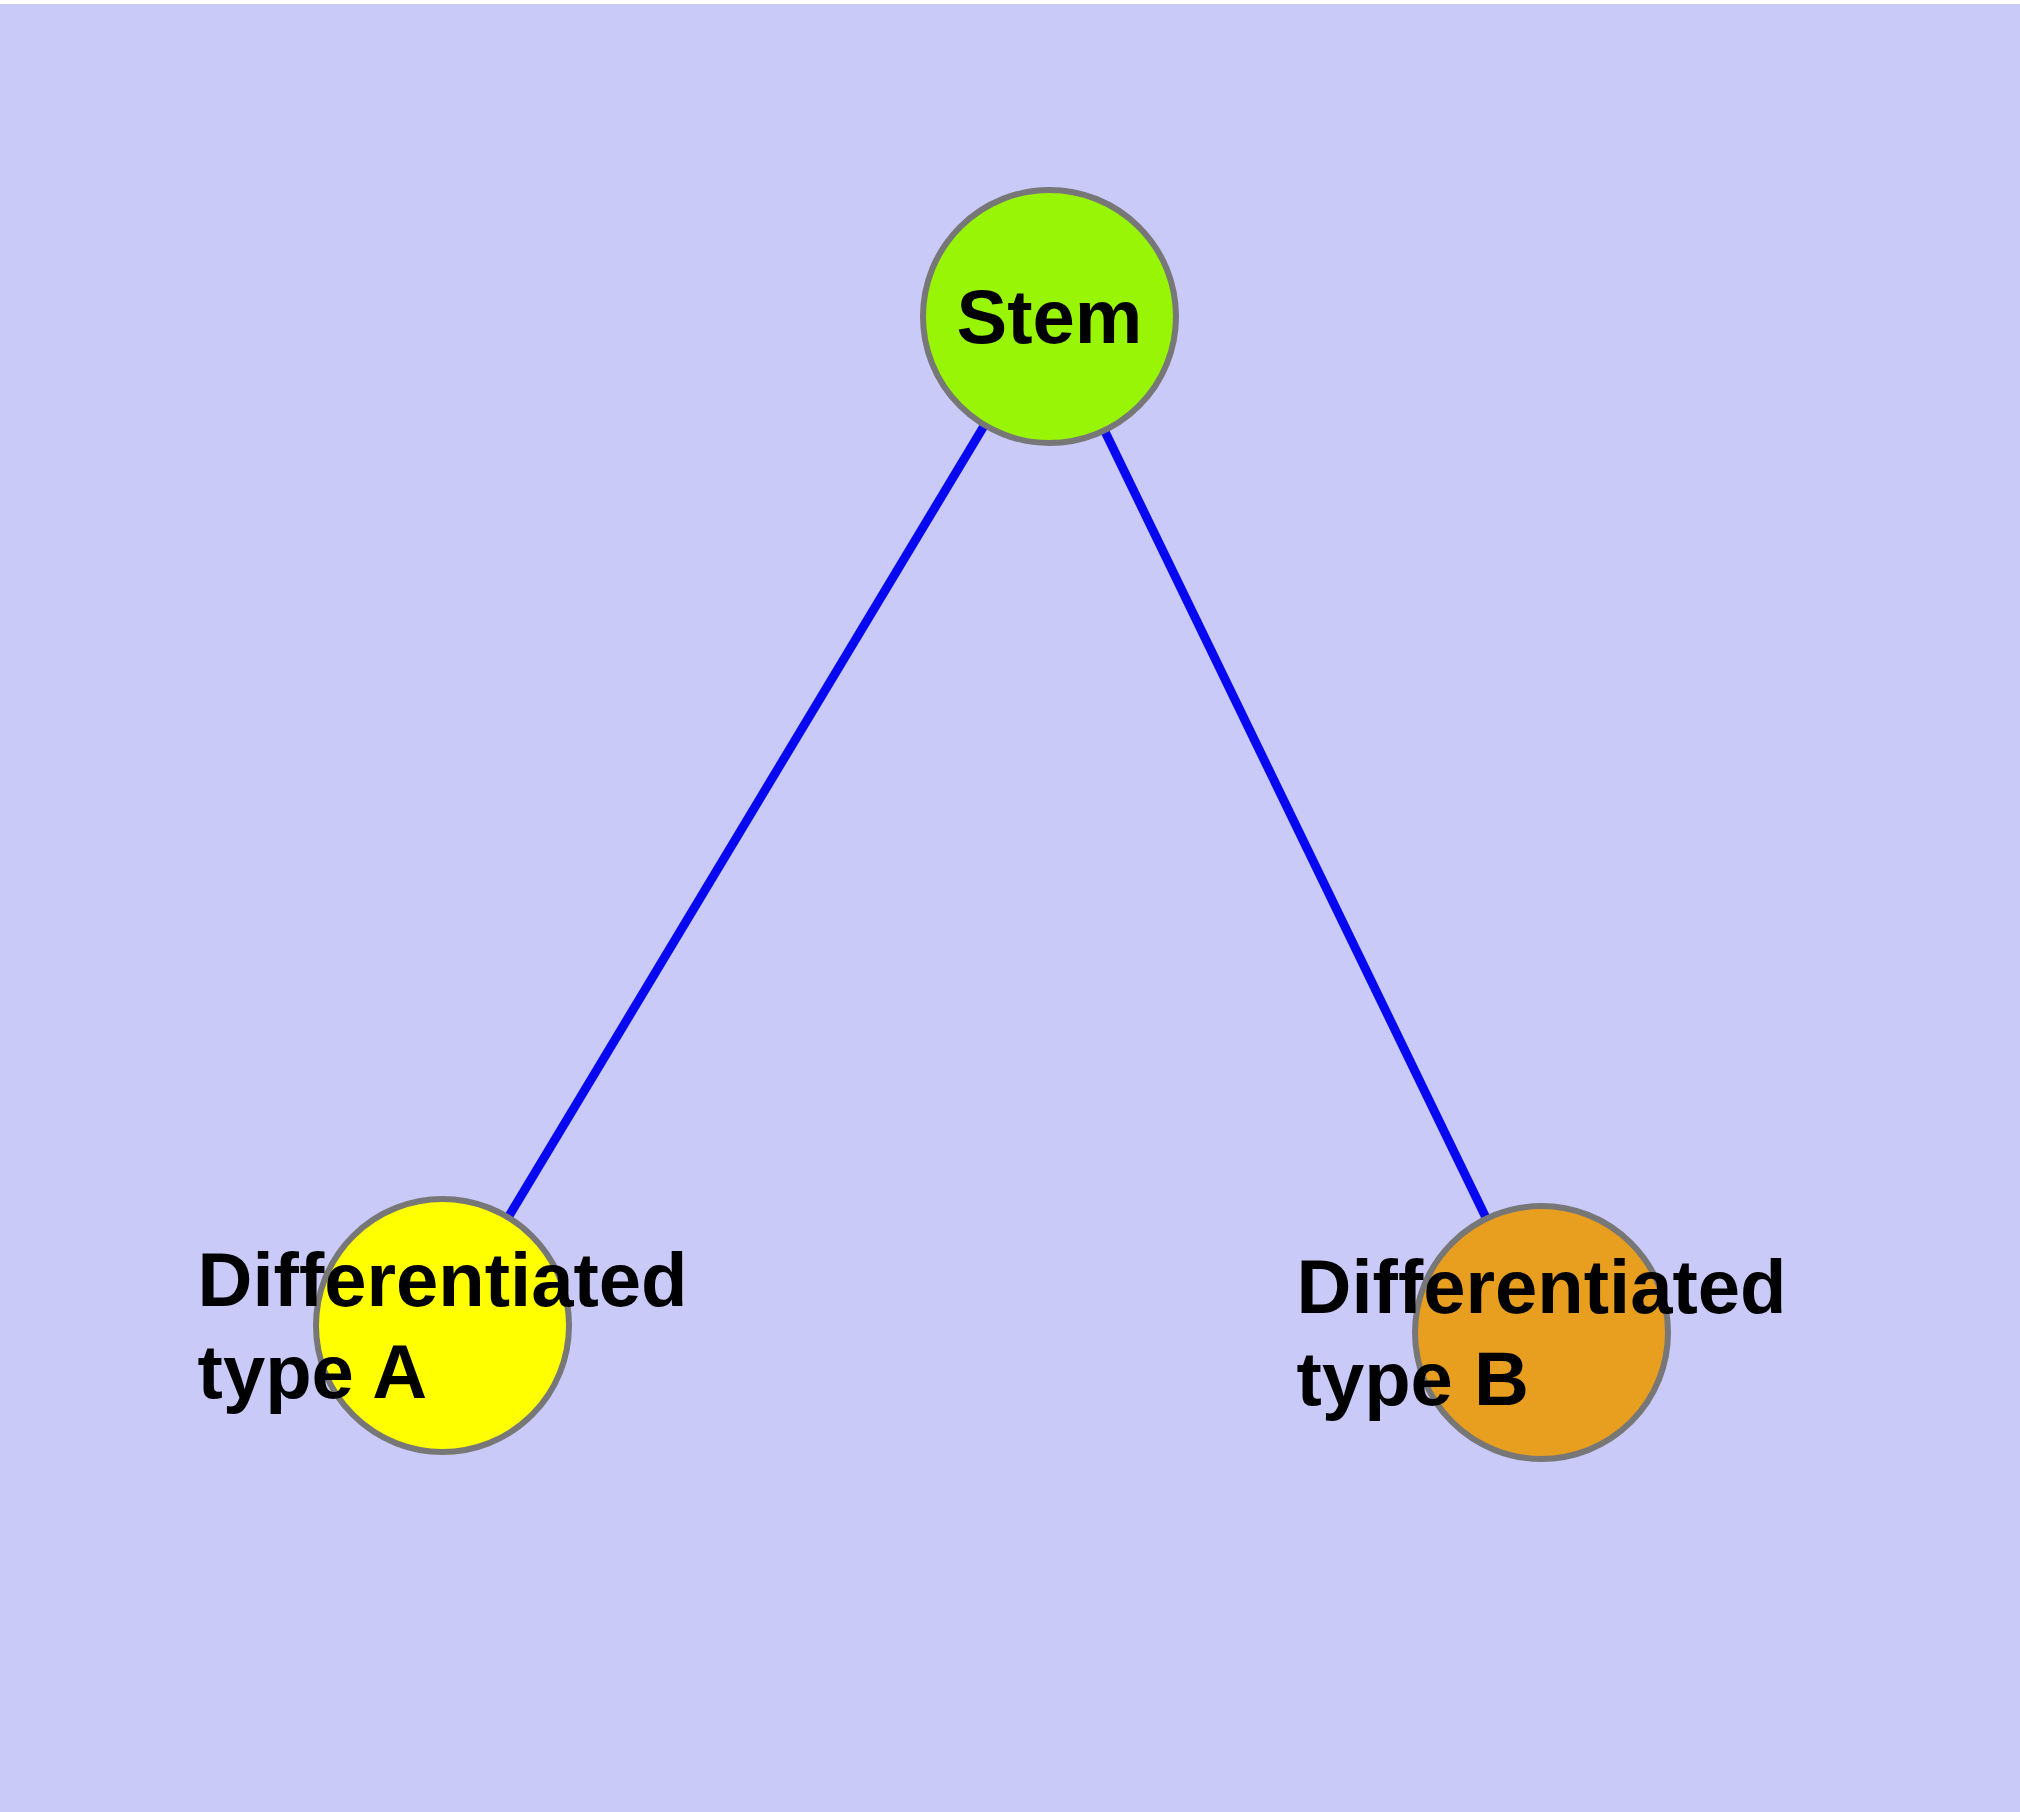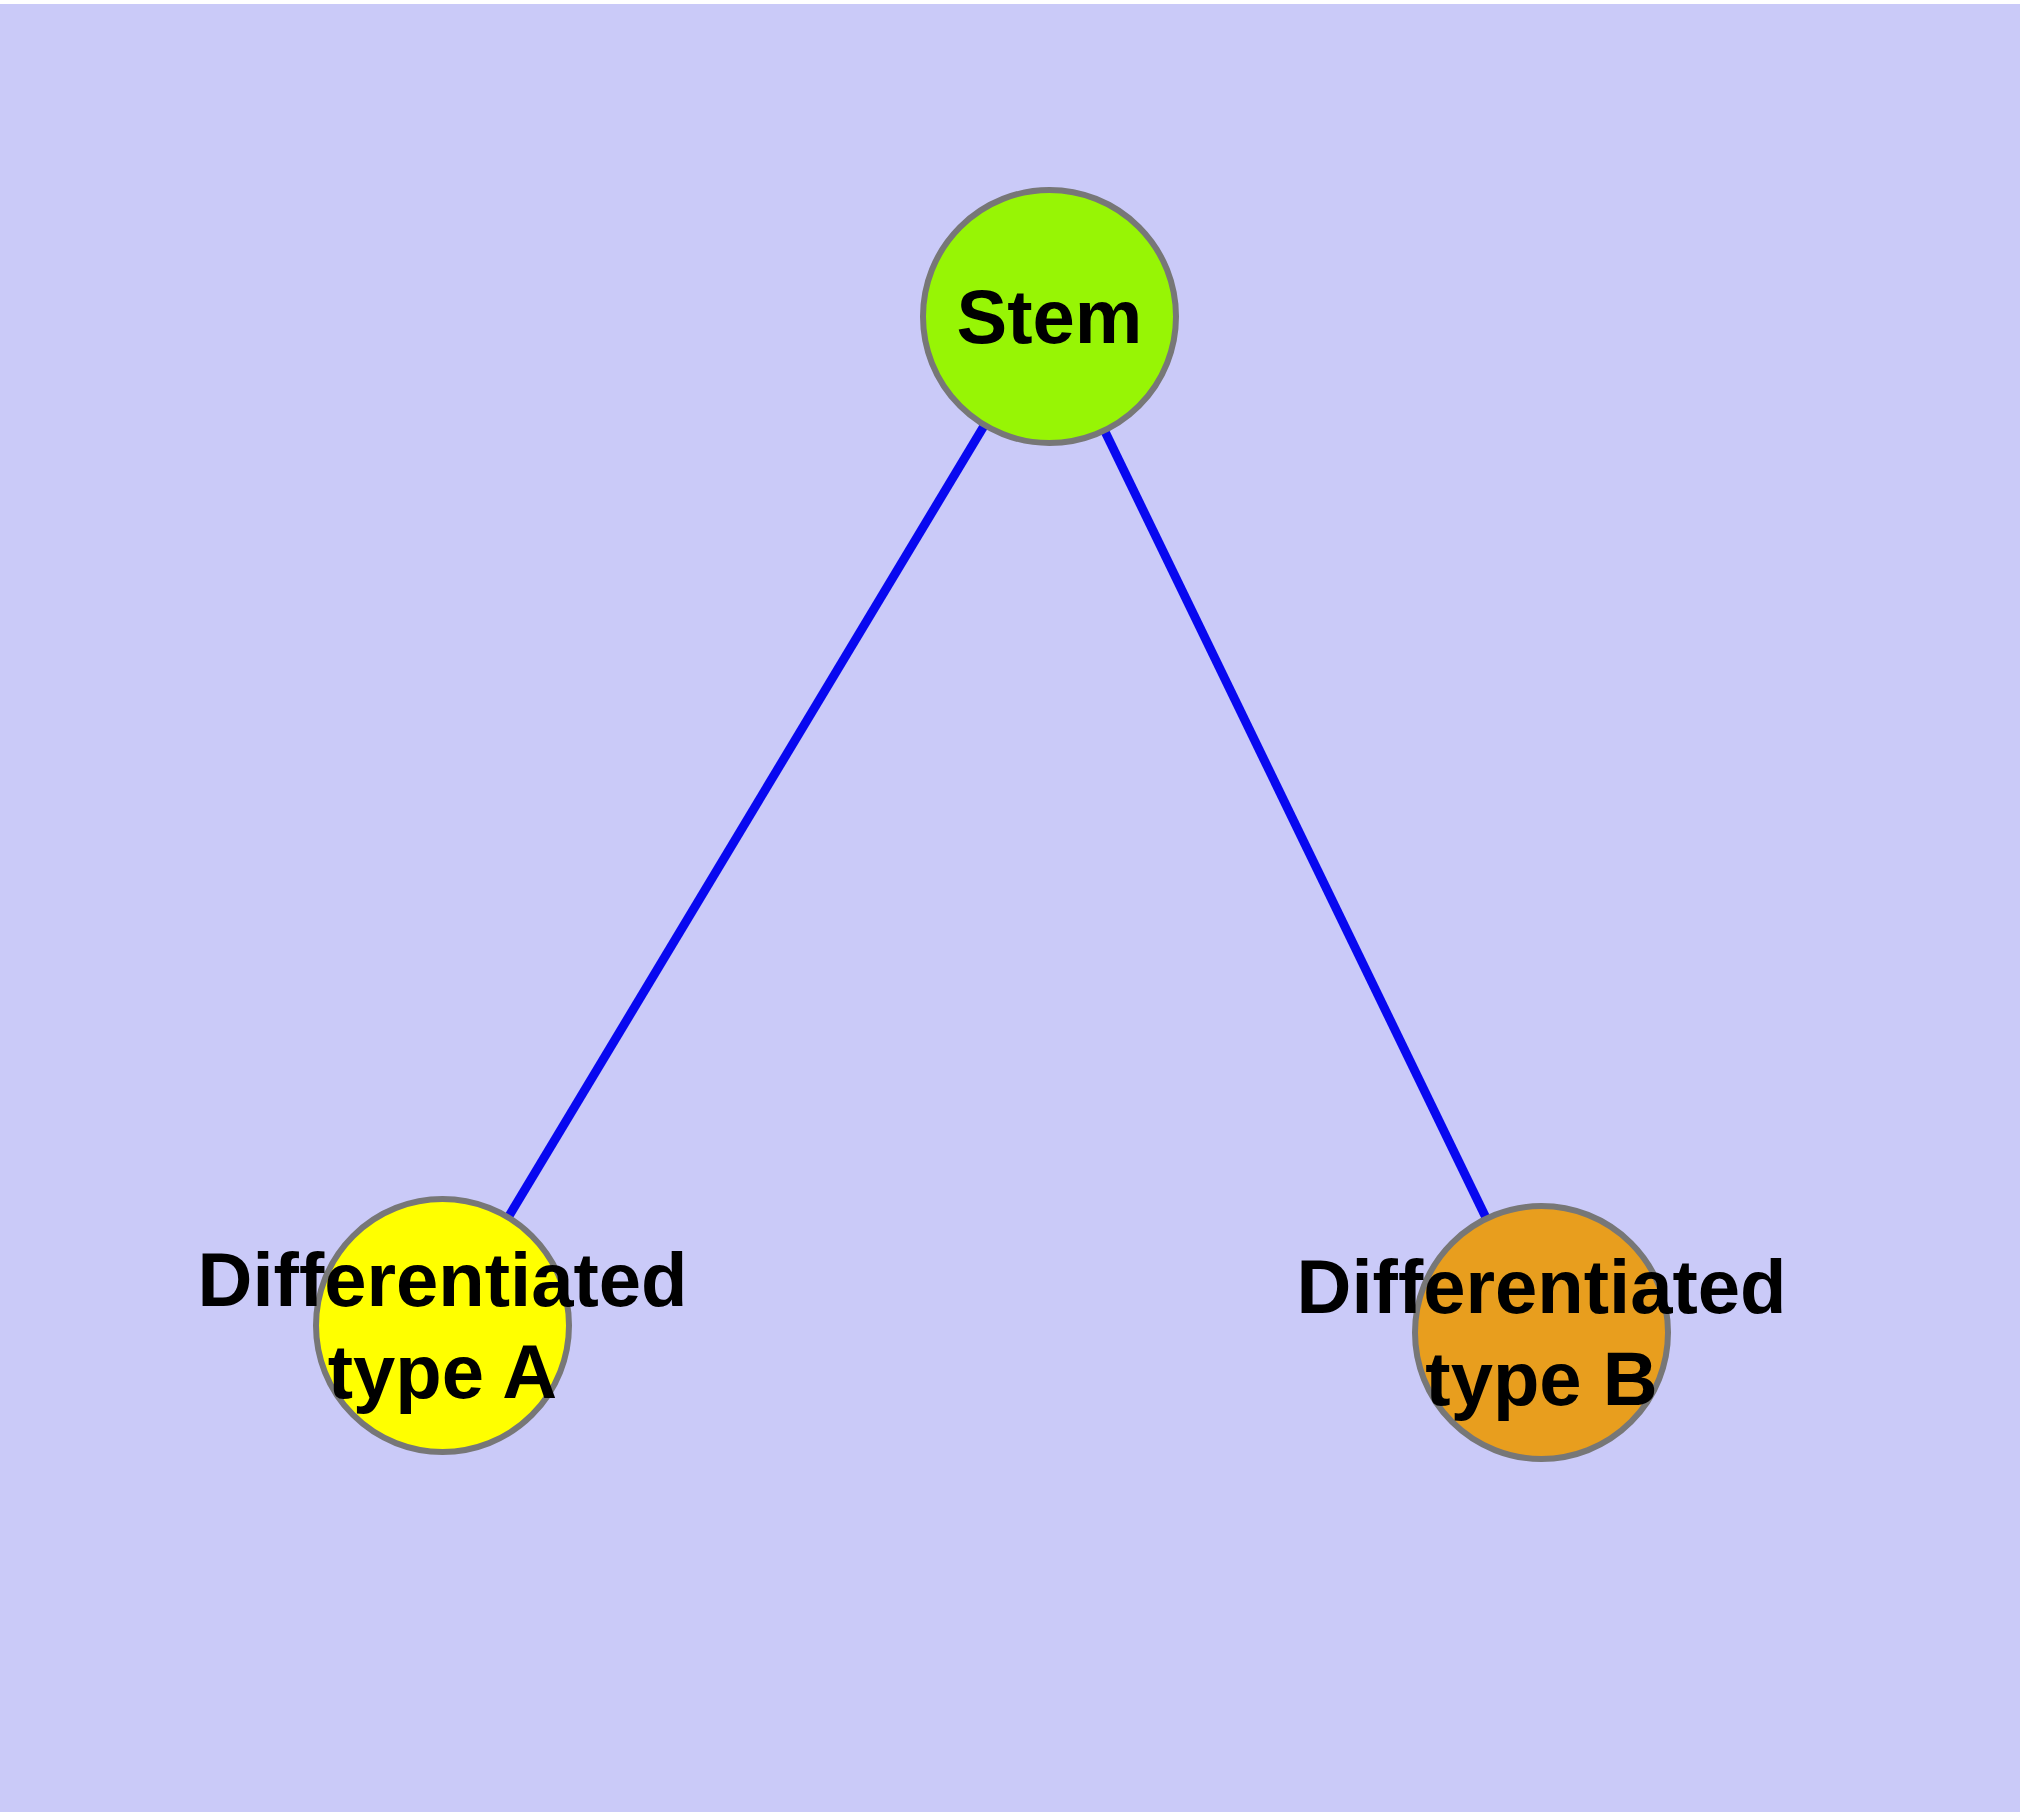--- a/index.html
+++ b/index.html
@@ -44,21 +44,20 @@
   
   .node-stem   { left: 920px; top: 183px; }
   .node-type-a { left: 313px;  top: 1192px; }
   .node-type-b { left: 1412px; top: 1199px; }
   .node-label {
     position: absolute;
     left: 50%;
     top: 50%;
     transform: translate(-50%, -50%);
     width: max-content;
-    text-align: center;
     white-space: pre-line;
     font-size: 76px;
     line-height: 92px;
     font-weight: 700;
     color: #000000;
     letter-spacing: 0px;
   }
 </style>
 </head>
 <body>

